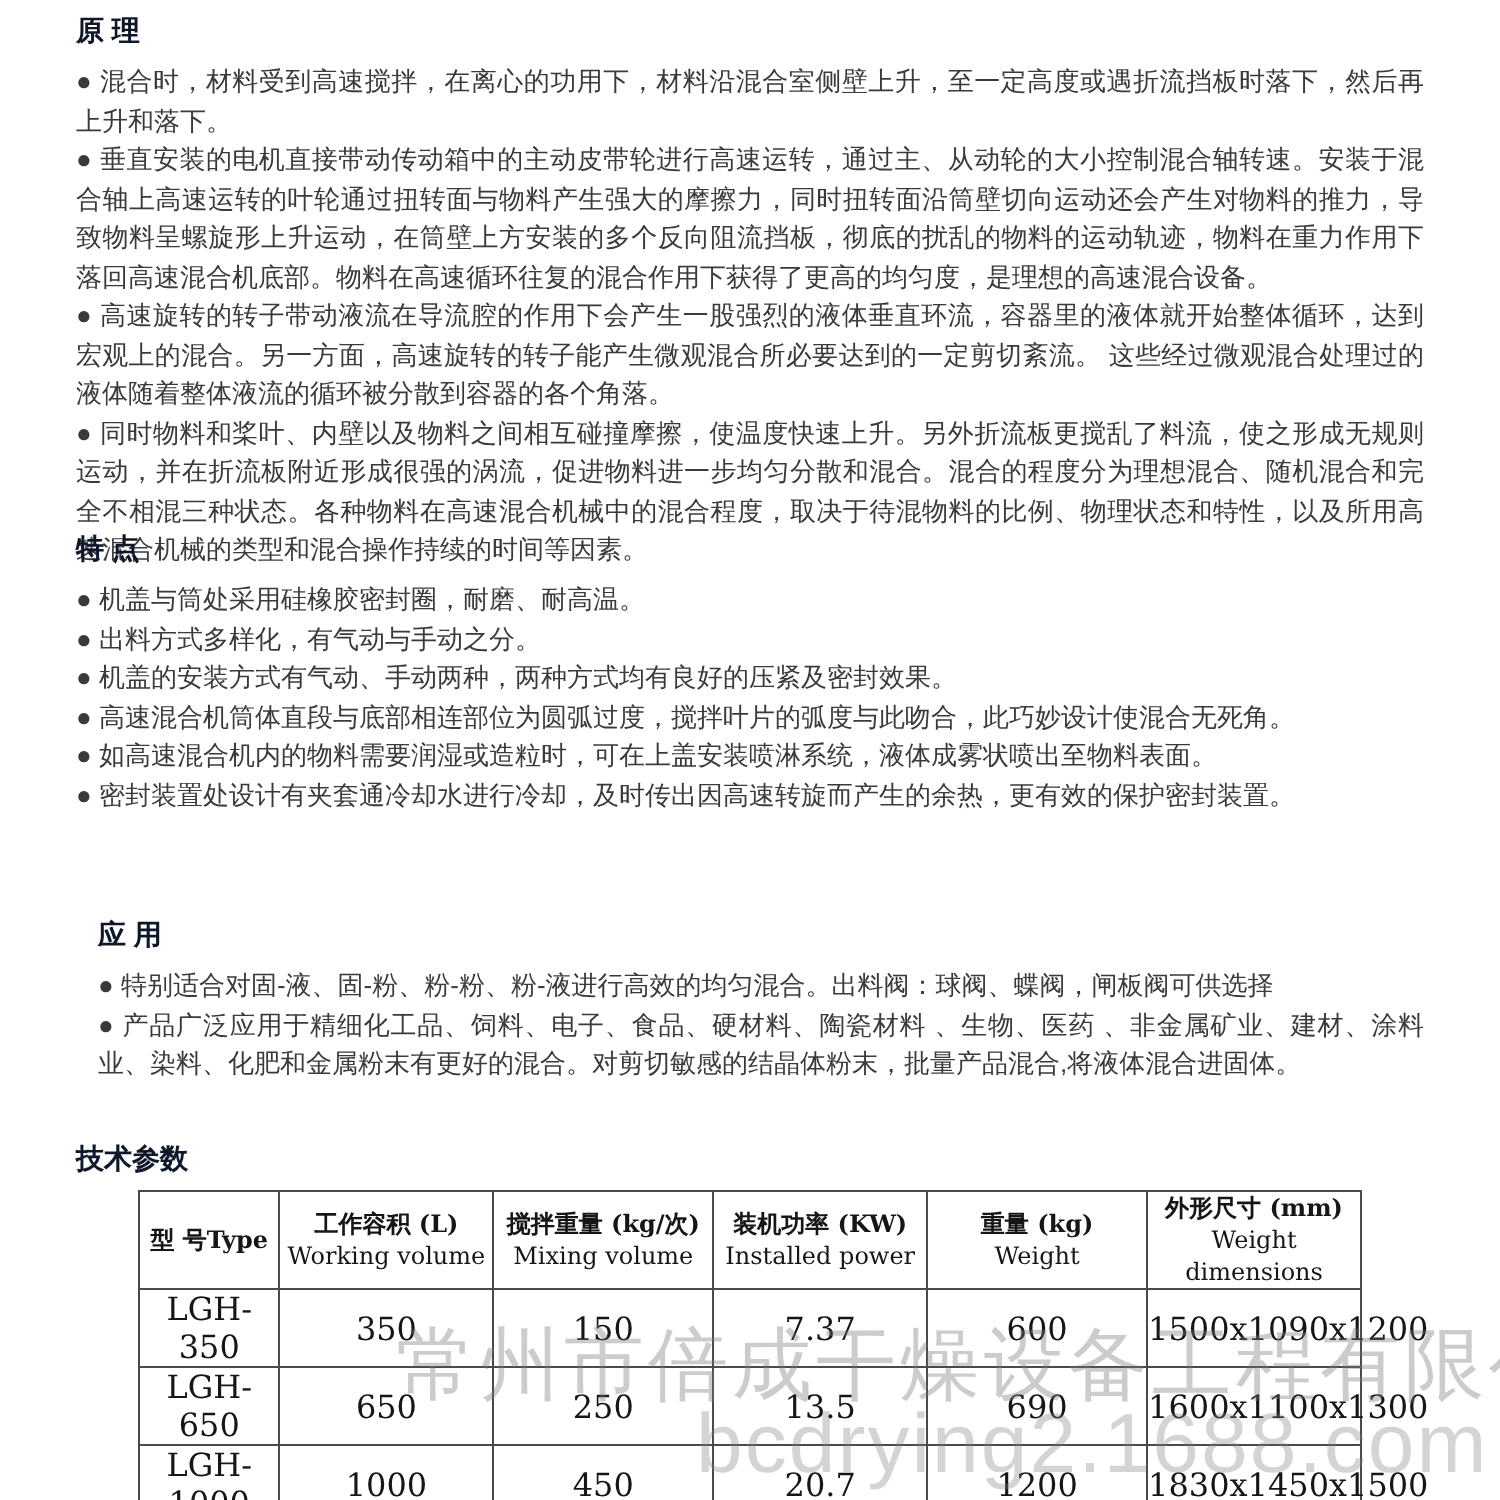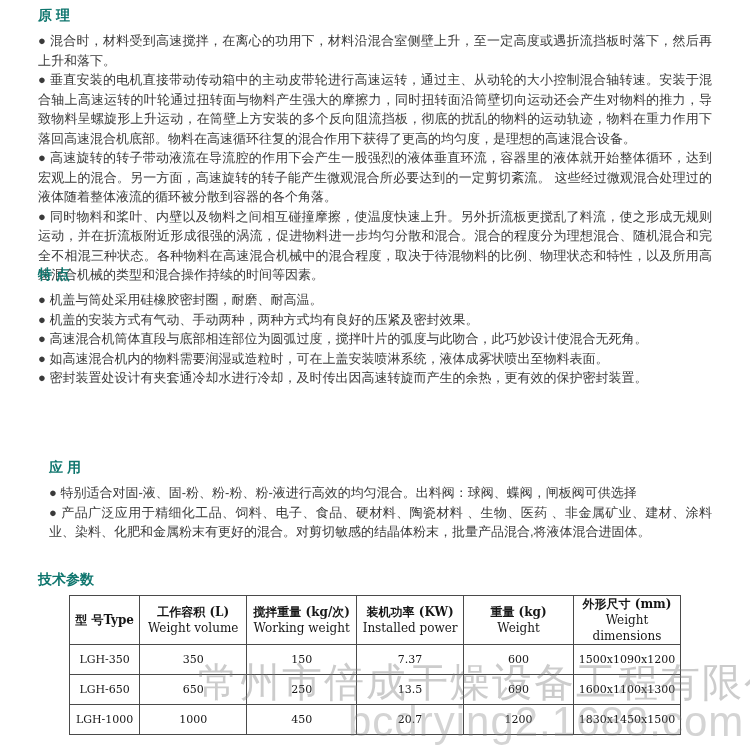--- a/index.html
+++ b/index.html
@@ -8,40 +8,40 @@
     overflow:hidden;
     font-family:"Liberation Sans","DejaVu Sans",sans-serif;
     color:#3a3a3a;
   }
   .section{position:absolute; left:38px; right:38px;}
   #sec-principle{top:6px;}
   #sec-features{top:265px;}
   #sec-application{top:458px;margin-left:11px;}
   #sec-specs{top:554px;margin-top:16px;}
   .heading{
-    font-size:14px; font-weight:bold; color:#0f766e;
+    font-size:14px; font-weight:bold; color:#0f172a;
     margin:0 0 7px 0; line-height:18px;
   }
   .bullets p{
     margin:0; font-size:13px; line-height:19.5px;
     text-align:justify; color:#3a3a3a; word-break:break-all;
   }
   
   .spec-table{
     border-collapse:collapse; table-layout:fixed;
     width:612px; margin:7px 0 0 31px;
     font-family:"DejaVu Serif","Liberation Serif",serif;
     color:#161616;
   }
   .spec-table th,.spec-table td{
     border:1px solid #4a4a4a; text-align:center; vertical-align:middle;
     padding:0; font-weight:normal; background:transparent;
   }
   .spec-table th{height:44px;}
-  .spec-table td{height:29px; font-size:11px;}
+  .spec-table td{height:29px; font-size:16px;}
   .th-zh{font-size:12px; line-height:16px; font-weight:600;}
   .th-en{font-size:12px; line-height:16px;}
   .col-model{width:11.5%;}
   .col-volume{width:17.5%;}
   .col-mixing{width:18%;}
   .col-power{width:17.5%;}
   .col-weight{width:18%;}
   .col-dims{width:17.5%;}
   
   .wm{
@@ -71,20 +71,21 @@
         <p>● 高速旋转的转子带动液流在导流腔的作用下会产生一股强烈的液体垂直环流，容器里的液体就开始整体循环，达到宏观上的混合。另一方面，高速旋转的转子能产生微观混合所必要达到的一定剪切紊流。 这些经过微观混合处理过的液体随着整体液流的循环被分散到容器的各个角落。</p>
         <p>● 同时物料和桨叶、内壁以及物料之间相互碰撞摩擦，使温度快速上升。另外折流板更搅乱了料流，使之形成无规则运动，并在折流板附近形成很强的涡流，促进物料进一步均匀分散和混合。混合的程度分为理想混合、随机混合和完全不相混三种状态。各种物料在高速混合机械中的混合程度，取决于待混物料的比例、物理状态和特性，以及所用高速混合机械的类型和混合操作持续的时间等因素。</p>
       </div>
   </div>
 
   <div class="section" id="sec-features">
     <h2 class="heading">特 点</h2>
     <div class="bullets">
 
     <p>● 机盖与筒处采用硅橡胶密封圈，耐磨、耐高温。</p>
+        <p>● 出料方式多样化，有气动与手动之分。</p>
         <p>● 机盖的安装方式有气动、手动两种，两种方式均有良好的压紧及密封效果。</p>
         <p>● 高速混合机筒体直段与底部相连部位为圆弧过度，搅拌叶片的弧度与此吻合，此巧妙设计使混合无死角。</p>
         <p>● 如高速混合机内的物料需要润湿或造粒时，可在上盖安装喷淋系统，液体成雾状喷出至物料表面。</p>
         <p>● 密封装置处设计有夹套通冷却水进行冷却，及时传出因高速转旋而产生的余热，更有效的保护密封装置。</p>
       </div>
   </div>
 
   <div class="section" id="sec-application">
     <h2 class="heading">应 用</h2>
     <div class="bullets">
@@ -108,26 +109,26 @@
       <thead>
         <tr>
 
             <th>
               <div class="th-zh">型 号Type</div>
               <div class="th-en"></div>
             </th>
 
             <th>
               <div class="th-zh">工作容积 (L)</div>
-              <div class="th-en">Weight volume</div>
+              <div class="th-en">Working volume</div>
             </th>
 
             <th>
               <div class="th-zh">搅拌重量 (kg/次)</div>
-              <div class="th-en">Working weight</div>
+              <div class="th-en">Mixing volume</div>
             </th>
 
             <th>
               <div class="th-zh">装机功率 (KW)</div>
               <div class="th-en">Installed power</div>
             </th>
 
             <th>
               <div class="th-zh">重量 (kg)</div>
               <div class="th-en">Weight</div>

